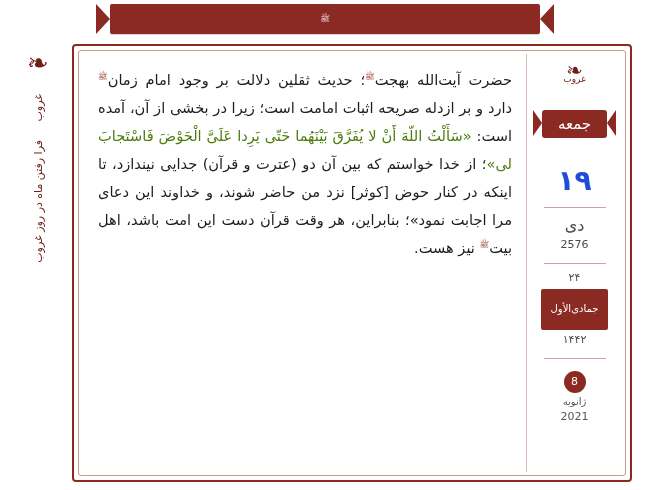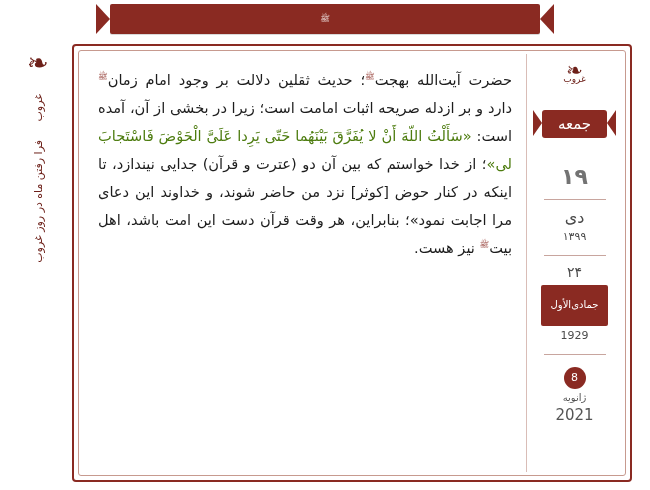--- a/index.html
+++ b/index.html
@@ -155,22 +155,22 @@
     width: 0;
     height: 0;
     border-top: 13px solid transparent;
     border-bottom: 13px solid transparent;
   }
   .weekday-badge::before { right: -9px; border-right: 9px solid #8a2a22; }
   .weekday-badge::after  { left: -9px;  border-left: 9px solid #8a2a22; }
 
   .daynum {
     margin-top: 26px;
-    font-size: 22px;
-    color: #737373;
+    font-size: 28px;
+    color: #1d4ed8;
     font-weight: bold;
     letter-spacing: 1px;
   }
   .divider {
     width: 62px;
     height: 1px;
     background: #c8a59e;
     margin: 10px 0 6px;
   }
   .cal-block {
@@ -179,21 +179,21 @@
   }
   .cal-month {
     font-size: 16px;
     color: #4a4a4a;
   }
   .cal-year {
     font-size: 11px;
     color: #4a4a4a;
   }
   .cal-day-sm {
-    font-size: 14px;
+    font-size: 11px;
     color: #4a4a4a;
   }
   .hijri-pill {
     background: #8a2a22;
     color: #fff;
     font-size: 10px;
     padding: 13px 10px;
     border-radius: 2px;
     display: inline-block;
     margin: 3px 0 2px;
@@ -208,21 +208,21 @@
     display: flex;
     align-items: center;
     justify-content: center;
     margin: 6px auto 2px;
   }
   .greg-month {
     font-size: 10px;
     color: #555;
   }
   .greg-year {
-    font-size: 15px;
+    font-size: 11px;
     color: #555;
   }
 
   
   .text-area {
     position: absolute;
     top: 14px;
     right: 110px;
     left: 14px;
     bottom: 14px;
@@ -275,29 +275,29 @@
     <div class="maghreb-label">غروب</div>
 
     <div class="weekday-badge">جمعه</div>
 
     <div class="daynum">۱۹</div>
 
     <div class="divider"></div>
 
     <div class="cal-block">
       <div class="cal-month">دی</div>
-      <div class="cal-year">۱۳۹۹</div>
+      <div class="cal-year">2576</div>
     </div>
 
     <div class="divider"></div>
 
     <div class="cal-block">
       <div class="cal-day-sm">۲۴</div>
       <div class="hijri-pill">جمادی‌الأول</div>
-      <div class="cal-year">1929</div>
+      <div class="cal-year">۱۴۴۲</div>
     </div>
 
     <div class="divider"></div>
 
     <div class="cal-block">
       <div class="greg-circle">8</div>
       <div class="greg-month">ژانویه</div>
       <div class="greg-year">2021</div>
     </div>
   </div>

